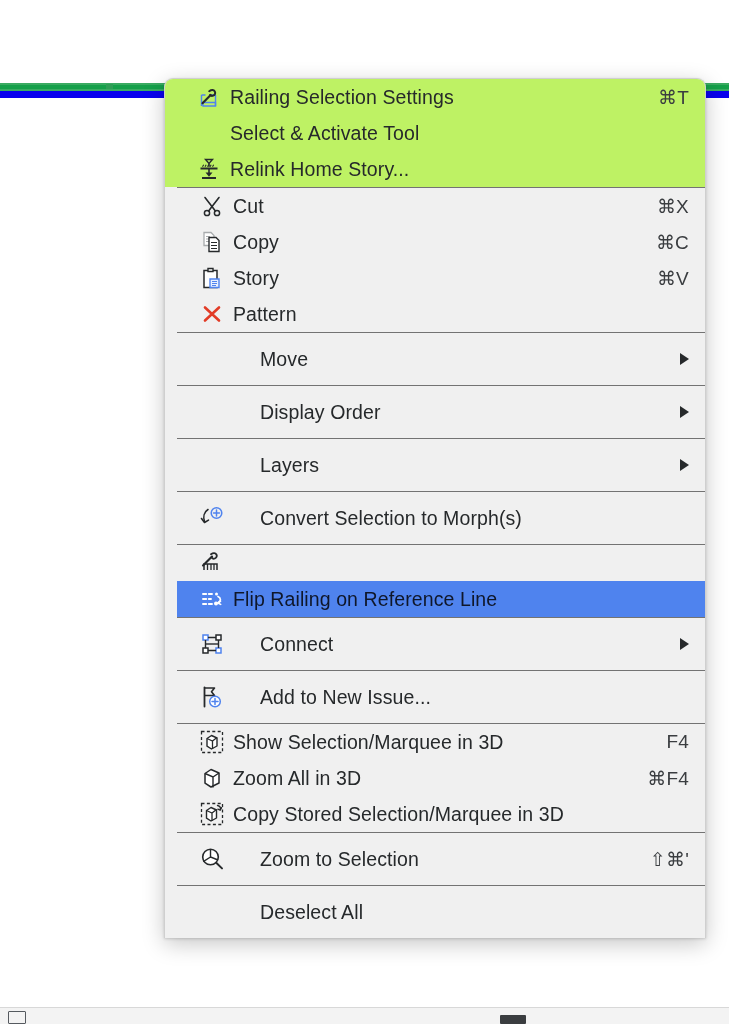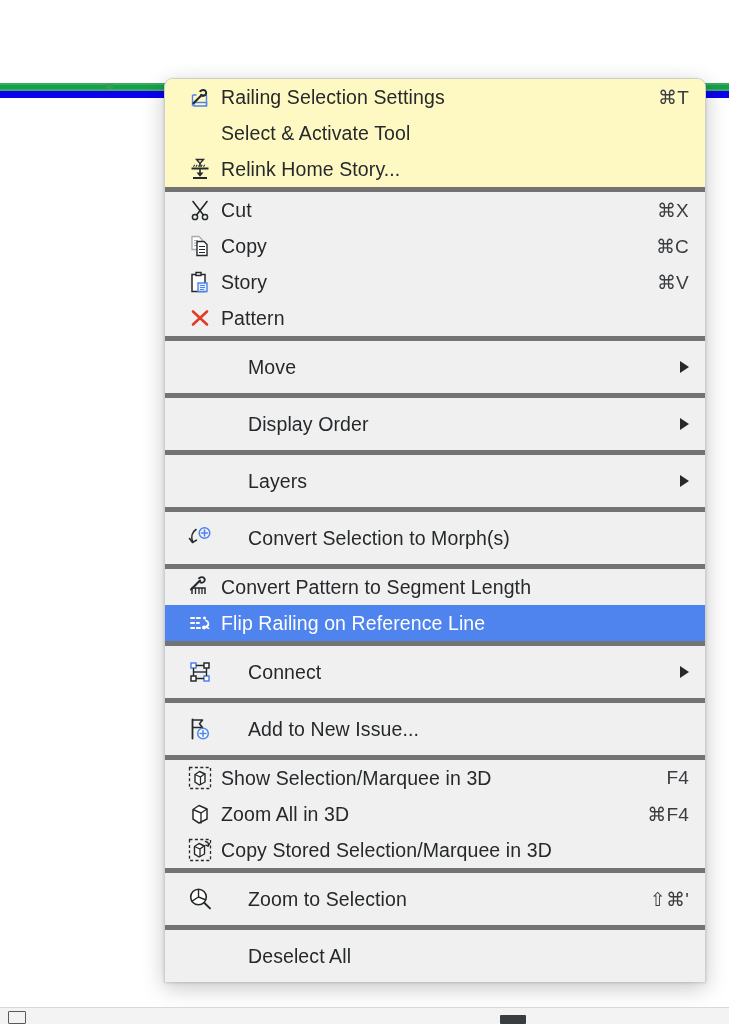--- a/index.html
+++ b/index.html
@@ -93,41 +93,43 @@
     border-bottom: none;
     box-shadow: 0 6px 22px rgba(0,0,0,0.22), 0 1px 3px rgba(0,0,0,0.16);
     overflow: hidden;
     box-sizing: border-box;
   }
   .menu-section {
     position: relative;
     background: #f0f0f0;
   }
   .menu-section.tinted {
-    background: #fef9c3;
+    background: #bef264;
+    padding-left: 9px;
   }
   .menu-section + .menu-section {
-    border-top: 5px solid #737373;
+    border-top: 1px solid #737373;
+    margin-left: 12px;
   }
 
   .menu-item {
     position: relative;
     display: flex;
     align-items: center;
     height: 36px;
     padding: 0 16px 0 22px;
     box-sizing: border-box;
     color: #26292b;
     font-size: 19.5px;
     letter-spacing: 0.1px;
     white-space: nowrap;
   }
   .menu-item.highlighted {
     background: #4f83ee;
-    color: #ffffff;
+    color: #0f172a;
   }
   .menu-item .ico {
     width: 26px;
     min-width: 26px;
     height: 24px;
     margin-right: 8px;
     display: inline-flex;
     align-items: center;
     justify-content: center;
   }
@@ -293,21 +295,20 @@
     <div class="menu-section">
       <div class="menu-item">
         <span class="ico">
           <svg width="24" height="24" viewBox="0 0 24 24" fill="none">
     <path d="M4 19V13h13v6" stroke="#26292b" stroke-width="1.5" fill="none"></path>
     <path d="M7.5 19v-6M11 19v-6M14 19v-6" stroke="#26292b" stroke-width="1.3"></path>
     <path d="M3 14.5L12 5.5" stroke="#26292b" stroke-width="2.1" stroke-linecap="round"></path>
     <path d="M11 3.2c2.3-1.6 4.4-1.4 5.4.2.9 1.6.2 3.3-1.6 4.1-1.1.5-2.3.2-2.9-.7" stroke="#26292b" stroke-width="1.9" fill="none" stroke-linecap="round"></path>
   </svg>
         </span>
-        <span class="label">Convert Pattern to Segment Length</span>
       </div>
       <div class="menu-item highlighted">
         <span class="ico">
           <svg width="24" height="24" viewBox="0 0 24 24" fill="none">
     <path d="M3 7h11M3 12h8M3 17h9" stroke="#ffffff" stroke-width="1.9" stroke-linecap="round" stroke-dasharray="3.2 2.6"></path>
     <circle cx="16" cy="16.5" r="2" fill="#ffffff"></circle>
     <circle cx="16.5" cy="7" r="1.5" fill="#ffffff"></circle>
     <path d="M18 9.5c3 1.2 3.4 4.5 0 6.2" stroke="#ffffff" stroke-width="1.7" fill="none" stroke-linecap="round"></path>
     <path d="M20.6 14.2l-2.8 1.8 2.9 1.4" stroke="#ffffff" stroke-width="1.6" fill="none" stroke-linecap="round" stroke-linejoin="round"></path>
   </svg>

